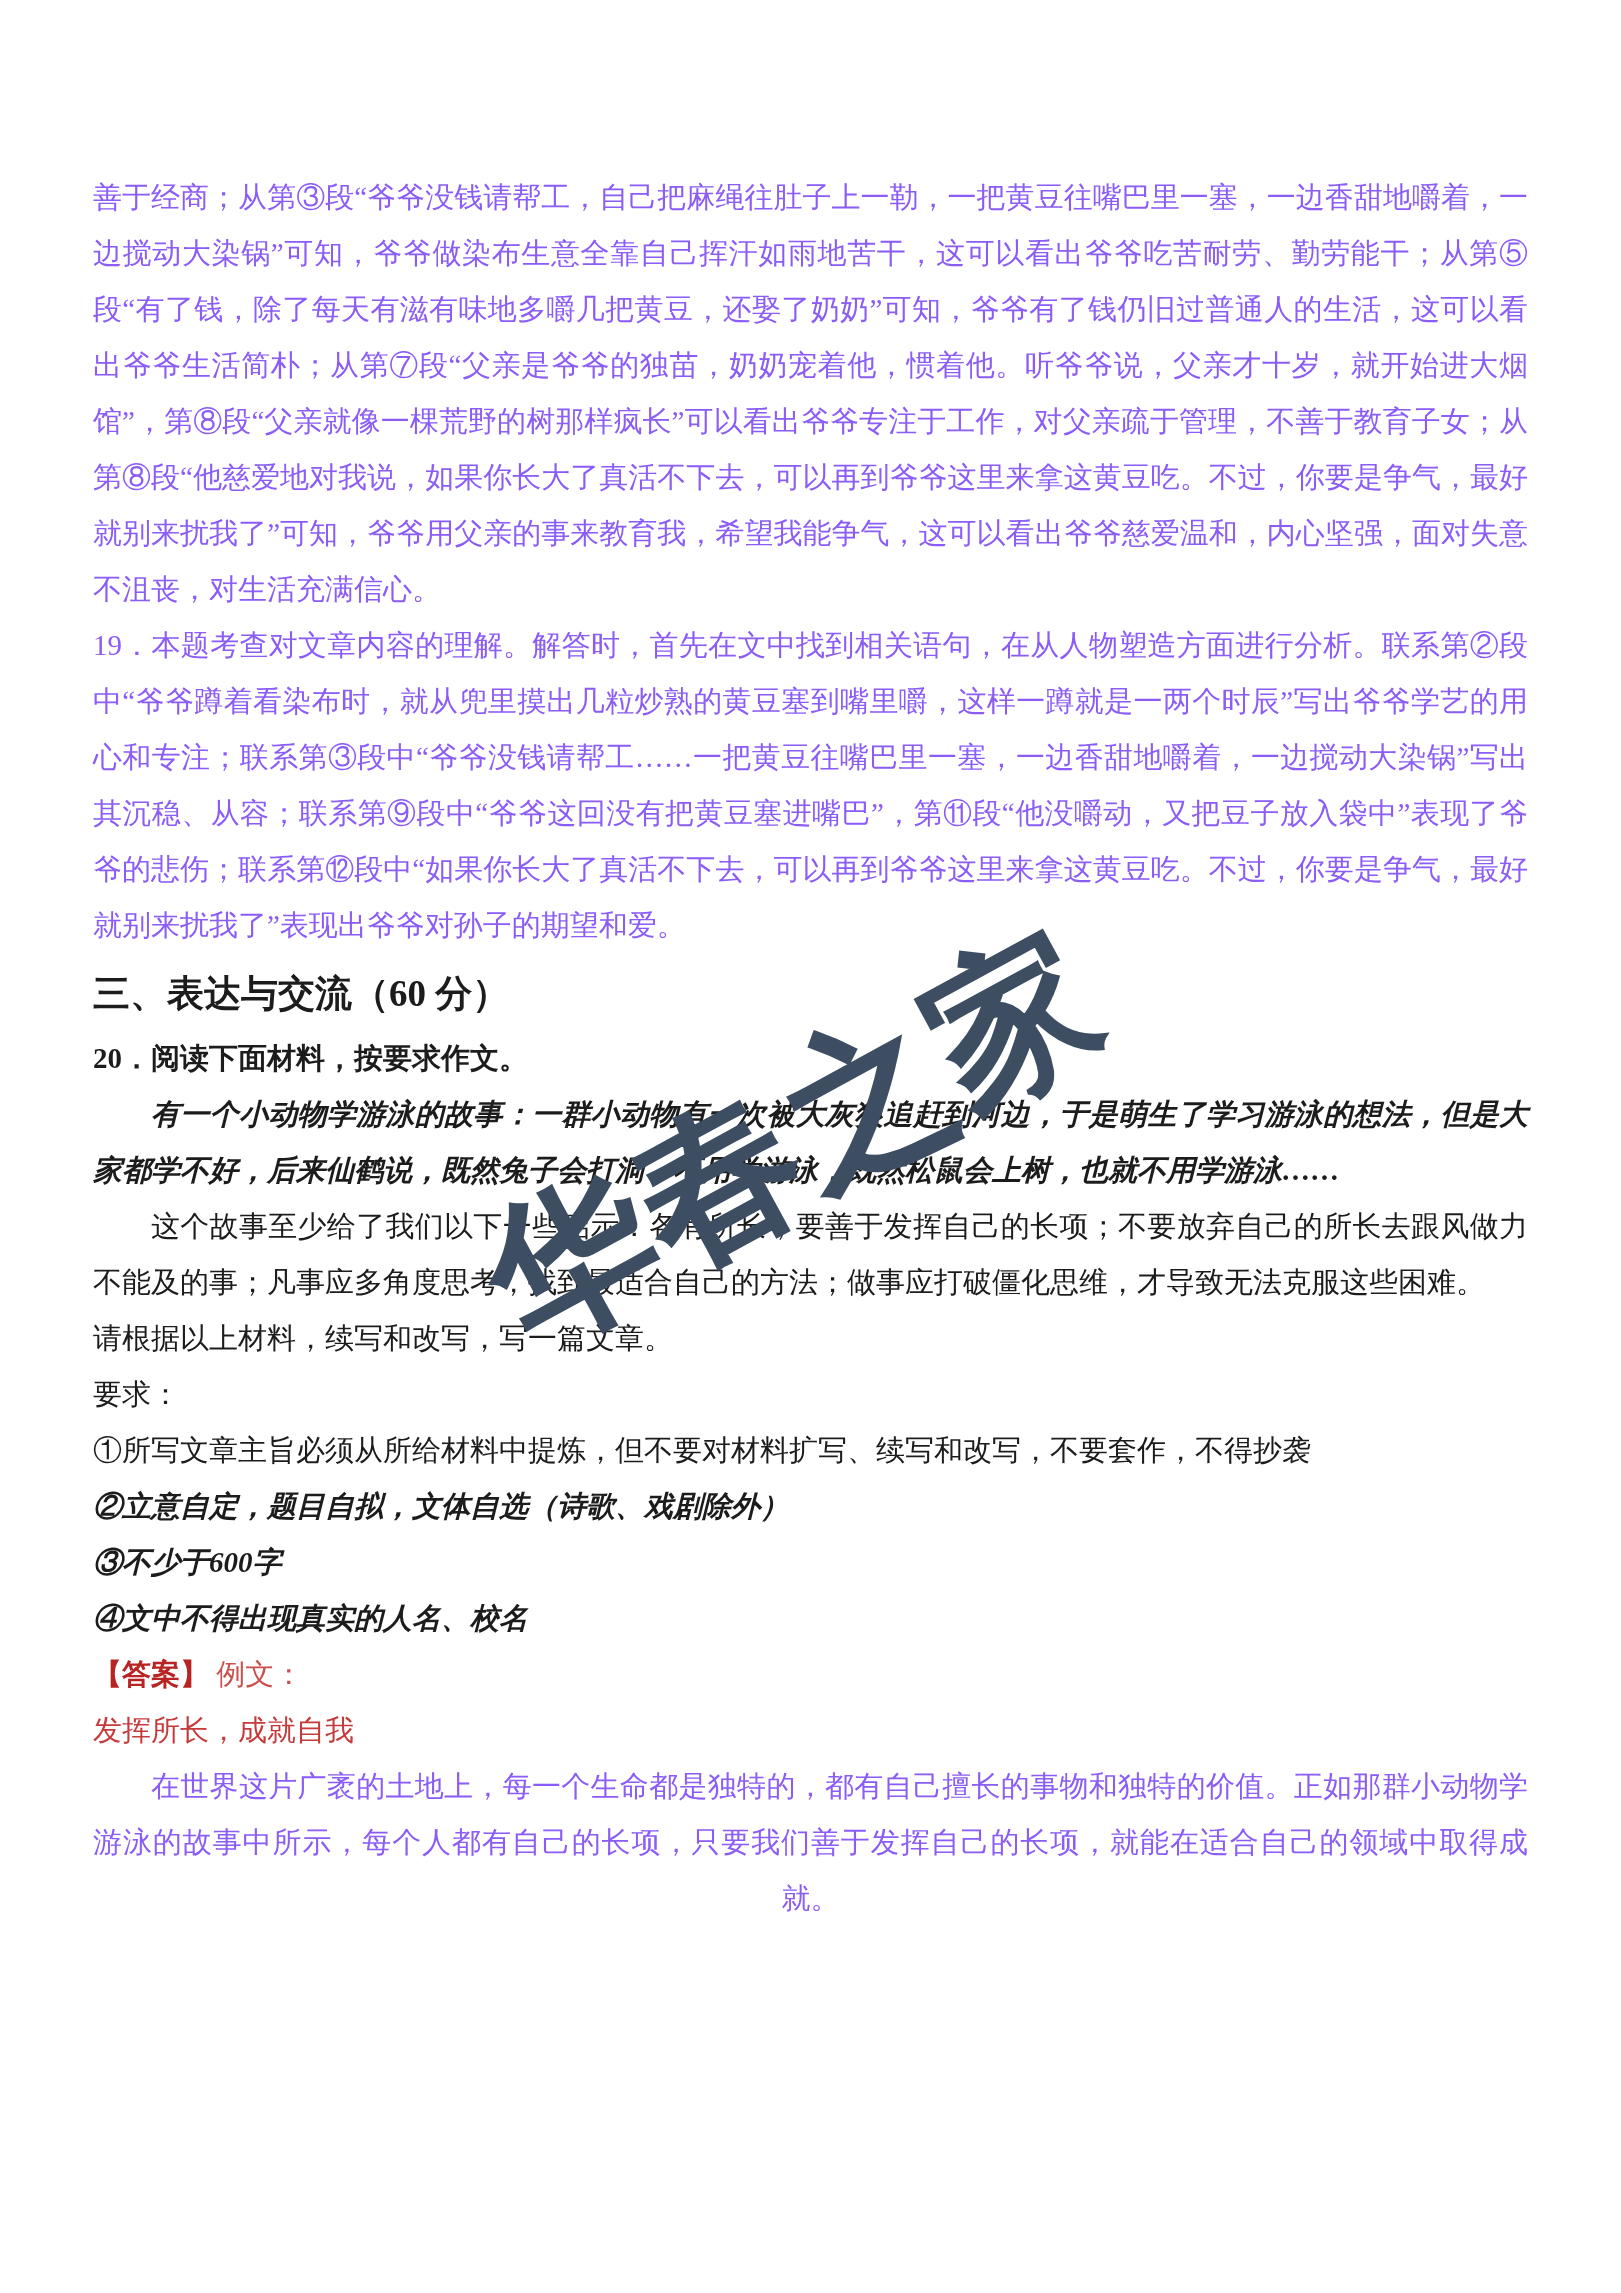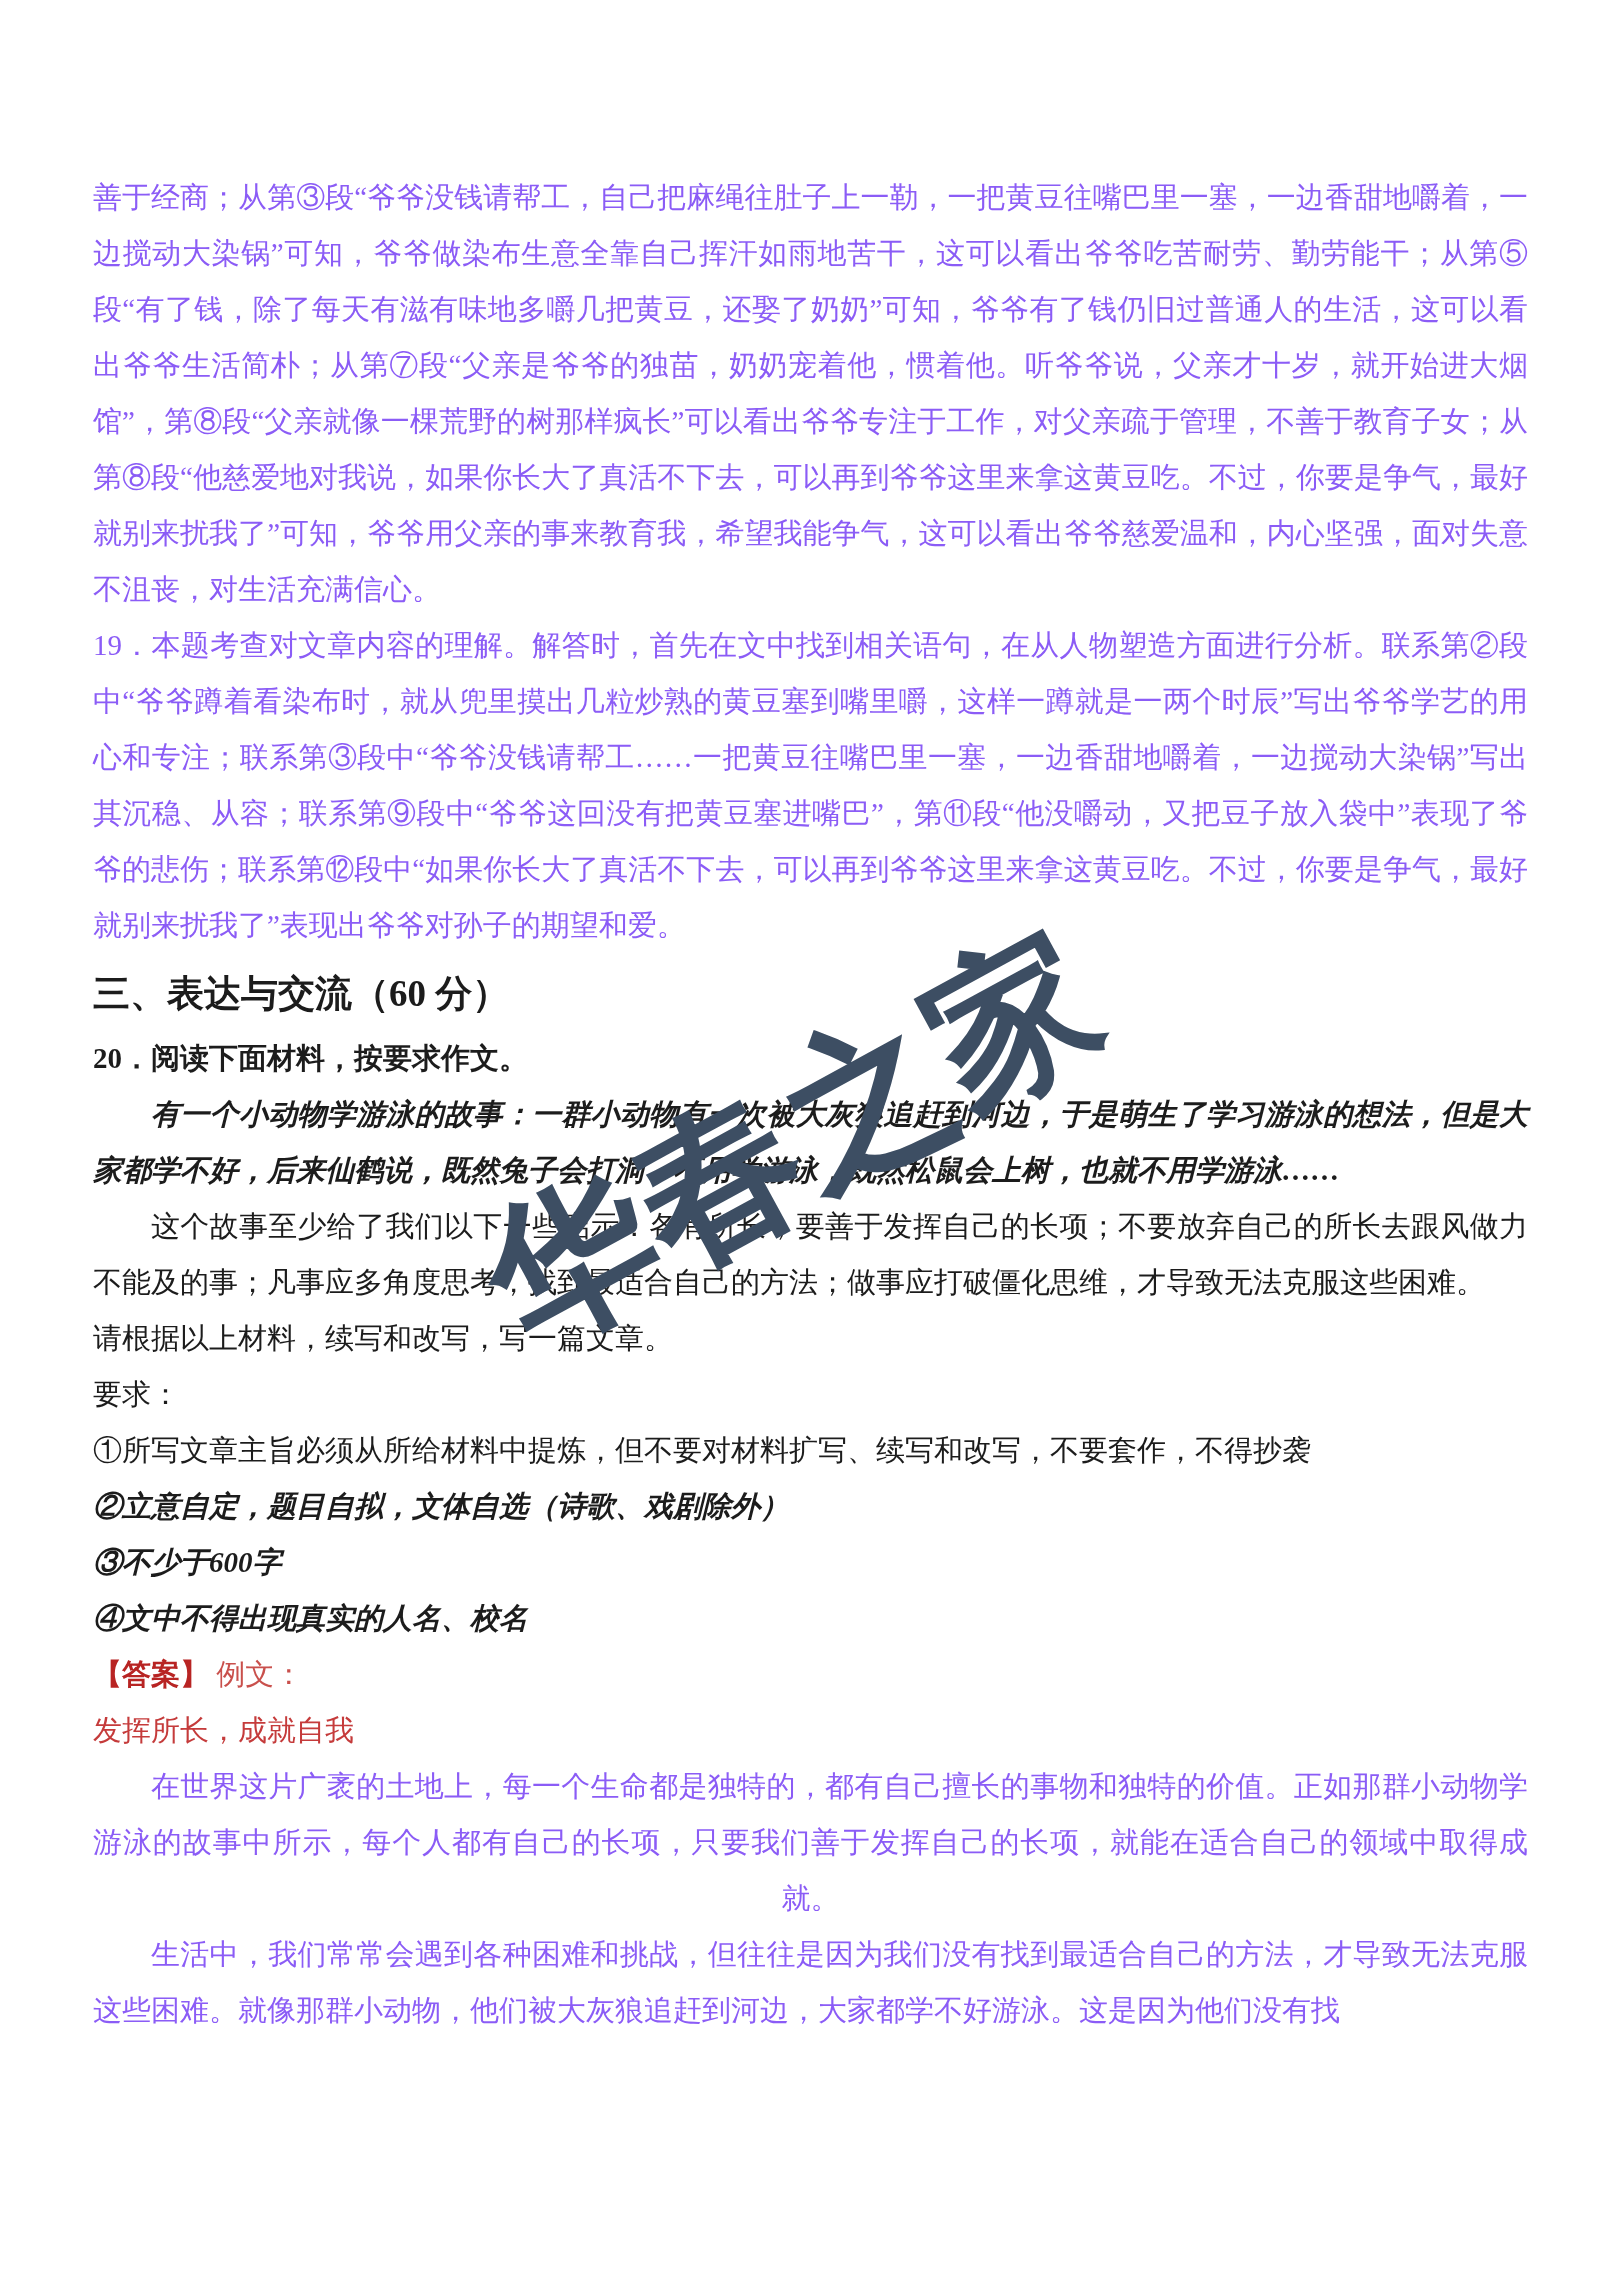--- a/index.html
+++ b/index.html
@@ -94,18 +94,17 @@
 
   <p class="answer-line">
     <span class="answer-label">【答案】</span>
     <span class="answer-suffix">例文：</span>
   </p>
 
   <p class="essay-title">发挥所长，成就自我</p>
 
   <p class="para red indent center-last">在世界这片广袤的土地上，每一个生命都是独特的，都有自己擅长的事物和独特的价值。正如那群小动物学游泳的故事中所示，每个人都有自己的长项，只要我们善于发挥自己的长项，就能在适合自己的领域中取得成就。</p>
 
-  <p class="para red indent">生活中，我们常常会遇到各种困难和挑战，但往往是因为我们没有找到最适合自己的方法，才导致无法克服这些困难。就像那群小动物，他们被大灰狼追赶到河边，大家都学不好游泳。这是因为他们没有找</p>
 
 </div>
 
 <div class="watermark">华春之家</div>
 
 
 </body></html>

